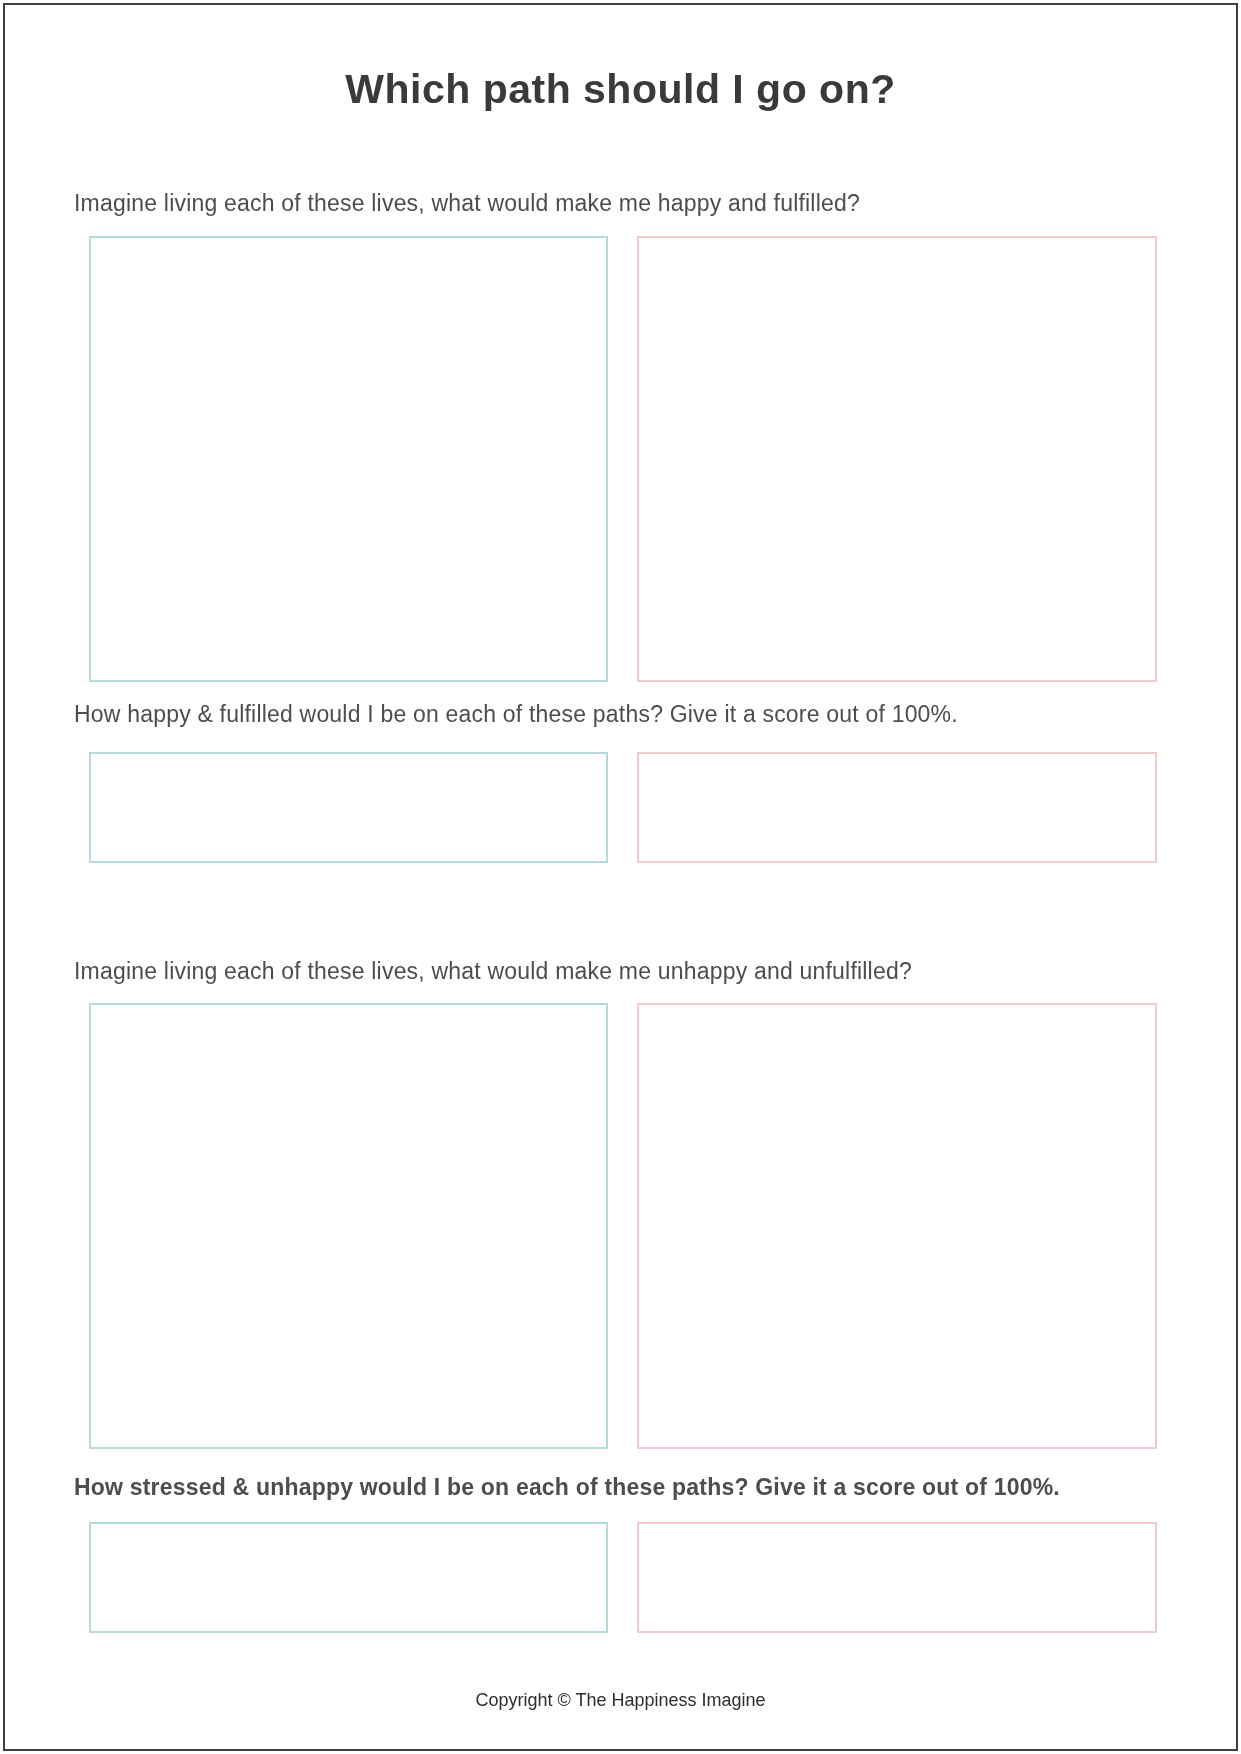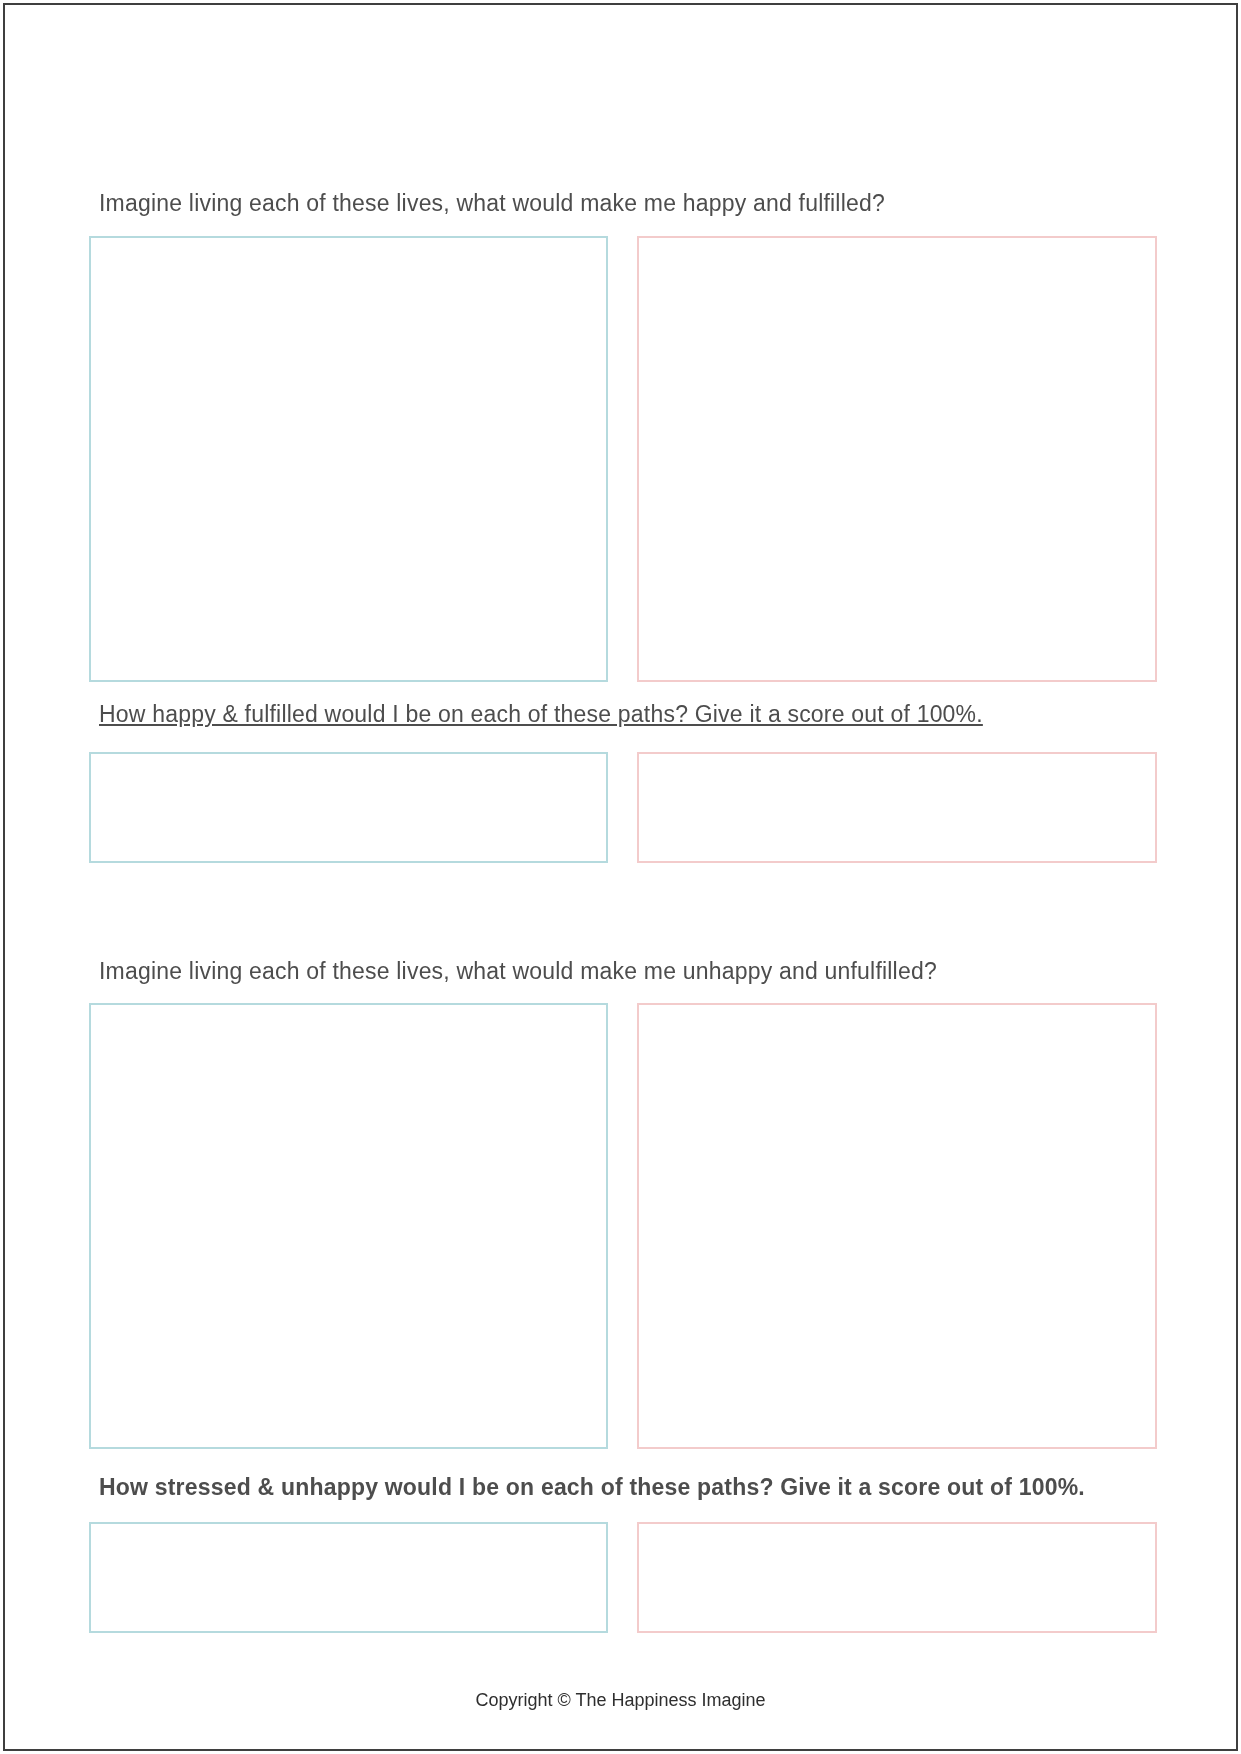--- a/index.html
+++ b/index.html
@@ -28,29 +28,29 @@
     left: 0;
     width: 100%;
     text-align: center;
     font-size: 41px;
     font-weight: 700;
     letter-spacing: 0.5px;
     color: var(--title-text, #3a3a3a);
   }
   .question {
     position: absolute;
-    left: 99px;
+    left: 74px;
     width: 1070px;
     font-size: 23px;
     font-weight: 400;
     letter-spacing: 0.2px;
     color: var(--question-text, #4d4d4d);
   }
   .q1 { top: 190px; }
-  .q2 { top: 701px; text-decoration: underline; }
+  .q2 { top: 701px; }
   .q3 { top: 958px; }
   .q4 { top: 1474px; font-weight: bold; }
   .row {
     position: absolute;
     left: 89px;
     display: flex;
     gap: 29px;
   }
   .row1-large { top: 236px; }
   .row1-small { top: 752px; }
@@ -74,20 +74,21 @@
     color: #2e2e2e;
     font-family: "Liberation Sans", sans-serif;
   }
 </style>
 </head>
 <body>
 
 <div class="page">
   <div class="frame"></div>
 
+  <h1 class="title">Which path should I go on?</h1>
 
   <div class="question q1">Imagine living each of these lives, what would make me happy and fulfilled?</div>
   <div class="row row1-large row-large">
     <div class="box path-a"></div>
     <div class="box path-b"></div>
   </div>
 
   <div class="question q2">How happy &amp; fulfilled would I be on each of these paths? Give it a score out of 100%.</div>
   <div class="row row1-small row-small">
     <div class="box path-a"></div>

